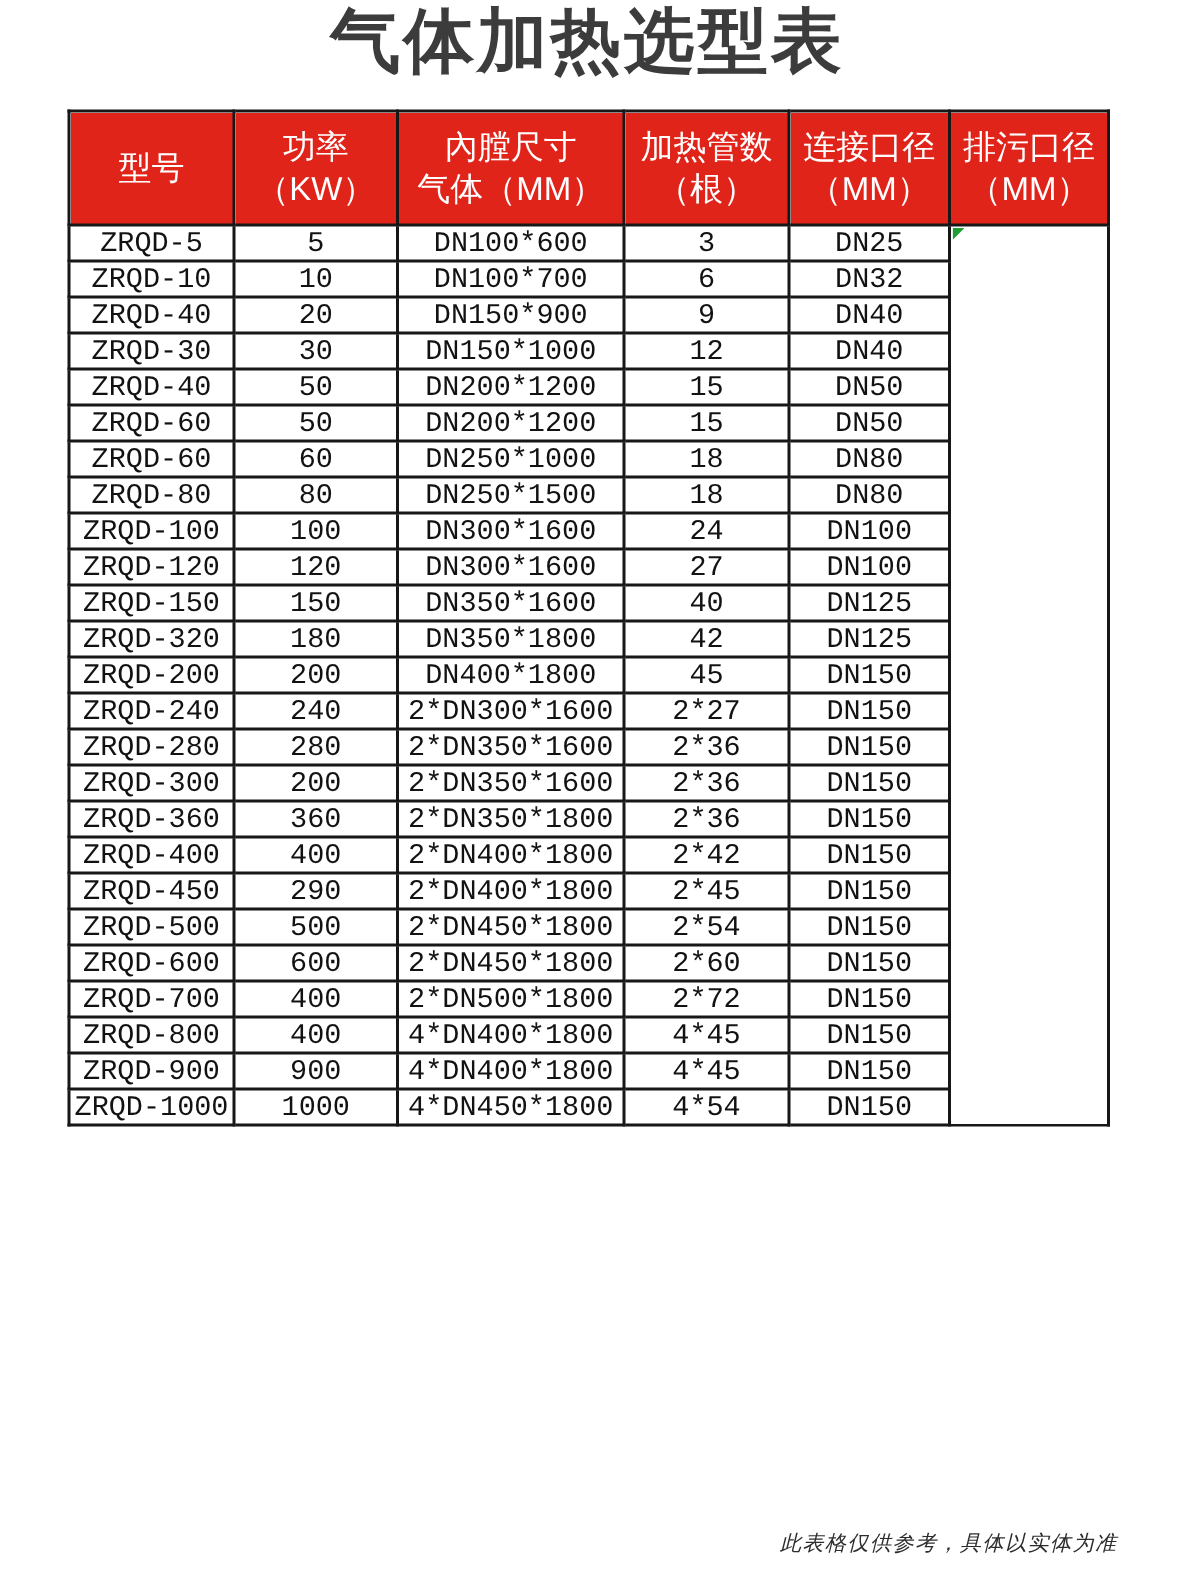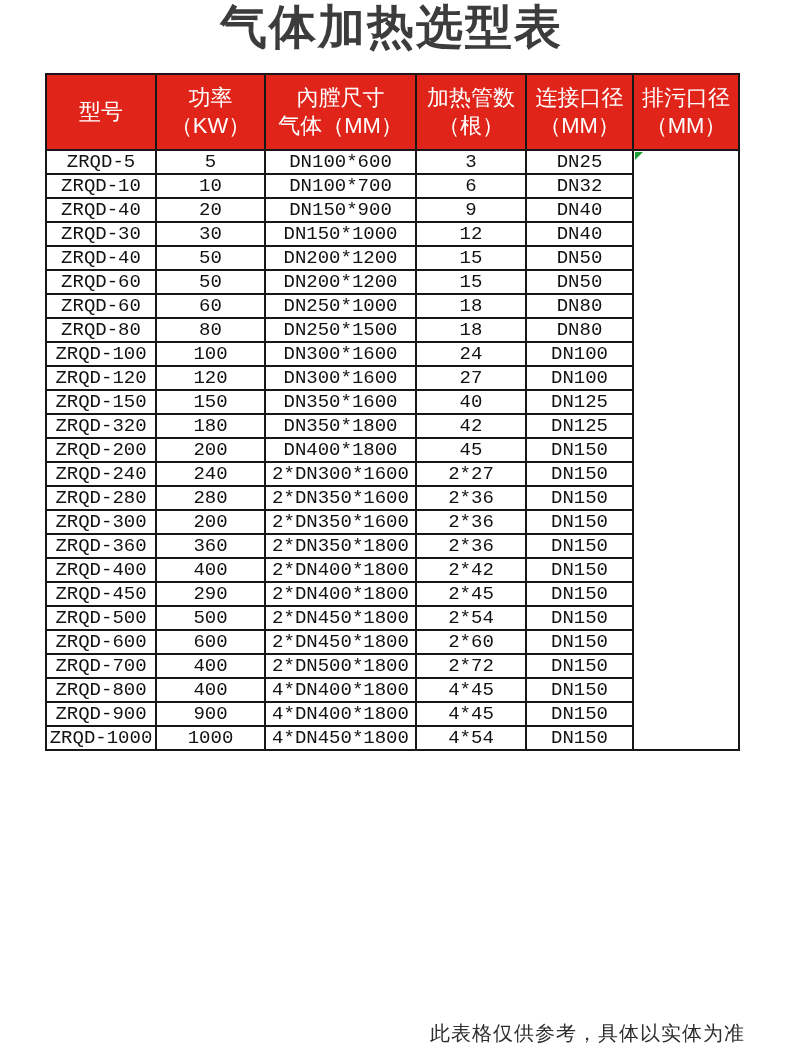--- a/index.html
+++ b/index.html
@@ -59,24 +59,25 @@
     position: absolute;
     top: 1px; left: 1px;
     width: 8px; height: 8px;
     background: var(--marker-green, #1f9e33);
     clip-path: polygon(0 0, 100% 0, 0 100%);
   }
   .footnote {
     position: absolute;
     top: 1020px;
     right: 45px;
-    font-size: 20px;
+    font-size: 14px;
     letter-spacing: 1px;
     color: #2d2d2d;
     white-space: nowrap;
+    font-style: italic;
   }
 </style>
 </head>
 <body>
 
 <div class="page-title">气体加热选型表</div>
 
 <table class="spec-table">
   <colgroup>
     <col style="width:110px">

